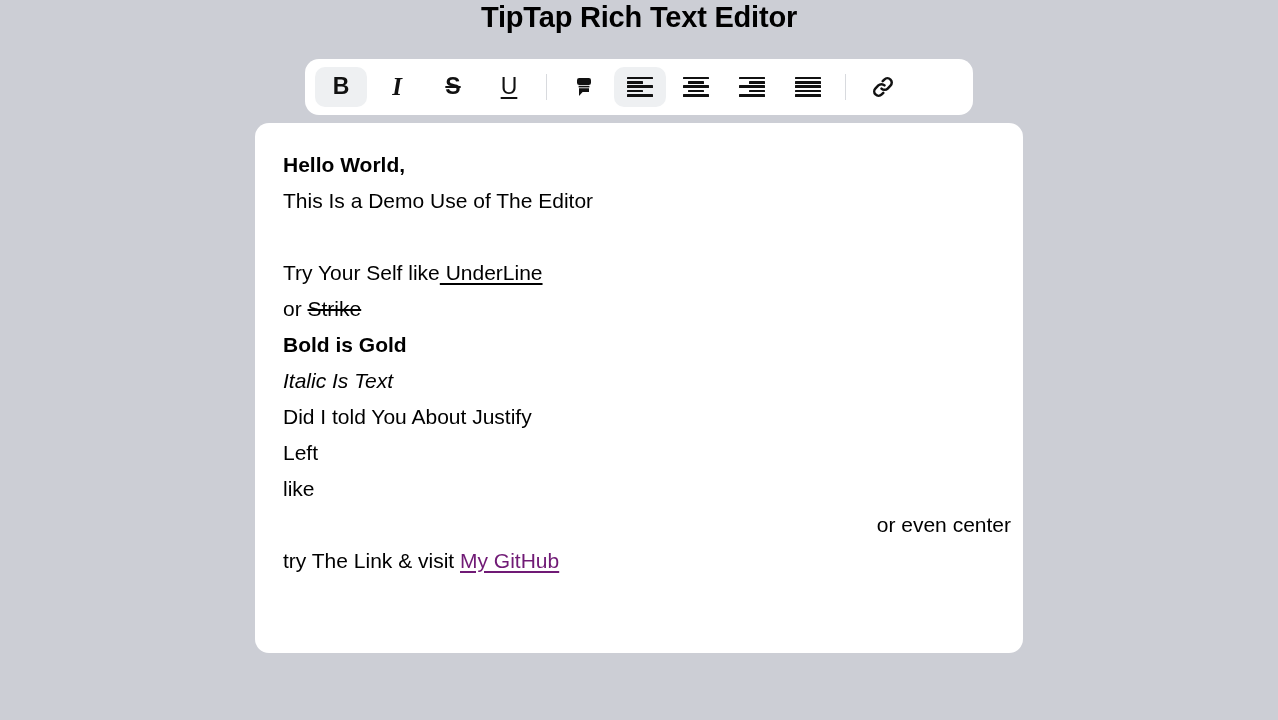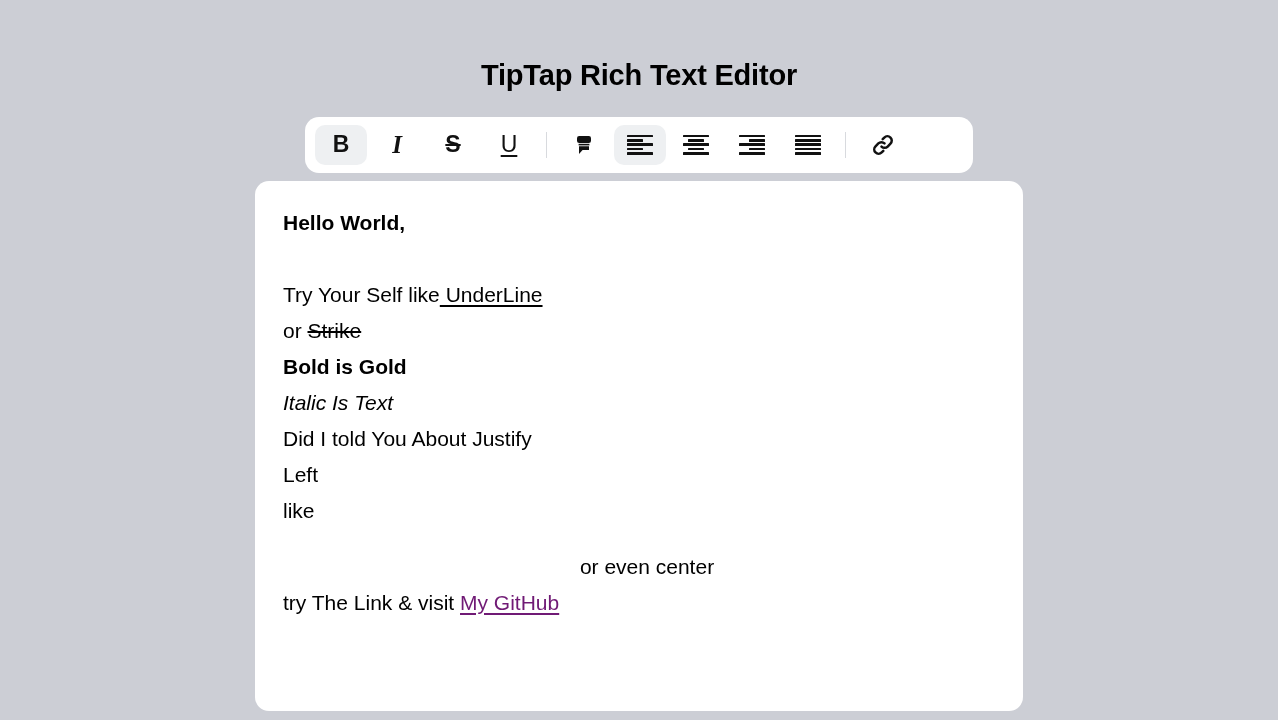--- a/index.html
+++ b/index.html
@@ -19,21 +19,20 @@
     height: 720px;
     position: relative;
     display: flex;
     flex-direction: column;
     align-items: center;
   }
 
   
   .page-title {
     margin: 0;
-    padding-top: 58px;
     font-size: 29px;
     font-weight: bold;
     color: #000000;
     letter-spacing: -0.2px;
     line-height: 1.2;
     text-align: center;
   }
 
   
   .toolbar {
@@ -139,21 +138,21 @@
     color: #000000;
   }
   .doc p {
     margin: 0;
     min-height: 36px;
     white-space: pre-wrap;
   }
   .doc p.bold   { font-weight: bold; }
   .doc p.italic { font-style: italic; }
   .doc p.align-r { text-align: left; }
-  .doc p.align-c { text-align: center; margin-top: 20px; }
+  .doc p.align-c { text-align: right; }
   .doc p.align-j { text-align: justify; }
 
   .u  { text-decoration: underline; text-underline-offset: 3px; }
   .st { text-decoration: line-through; }
   .hl { background: #ffff00; }
   .lnk {
     color: #701a75;
     text-decoration: underline;
     text-underline-offset: 3px;
     cursor: pointer;
@@ -243,20 +242,21 @@
       </svg>
     </button>
 
   </div>
 
   <div class="editor-card">
     <div class="doc">
 
       <p class="bold">Hello World,</p>
 
+      <p>This Is a Demo Use of The Editor</p>
 
       <p></p>
 
       <p><span>Try Your Self like</span><span class="u"> UnderLine</span></p>
 
       <p><span>or </span><span class="st">Strike</span></p>
 
       <p class="bold">Bold is Gold</p>
 
       <p class="italic">Italic Is Text</p>

